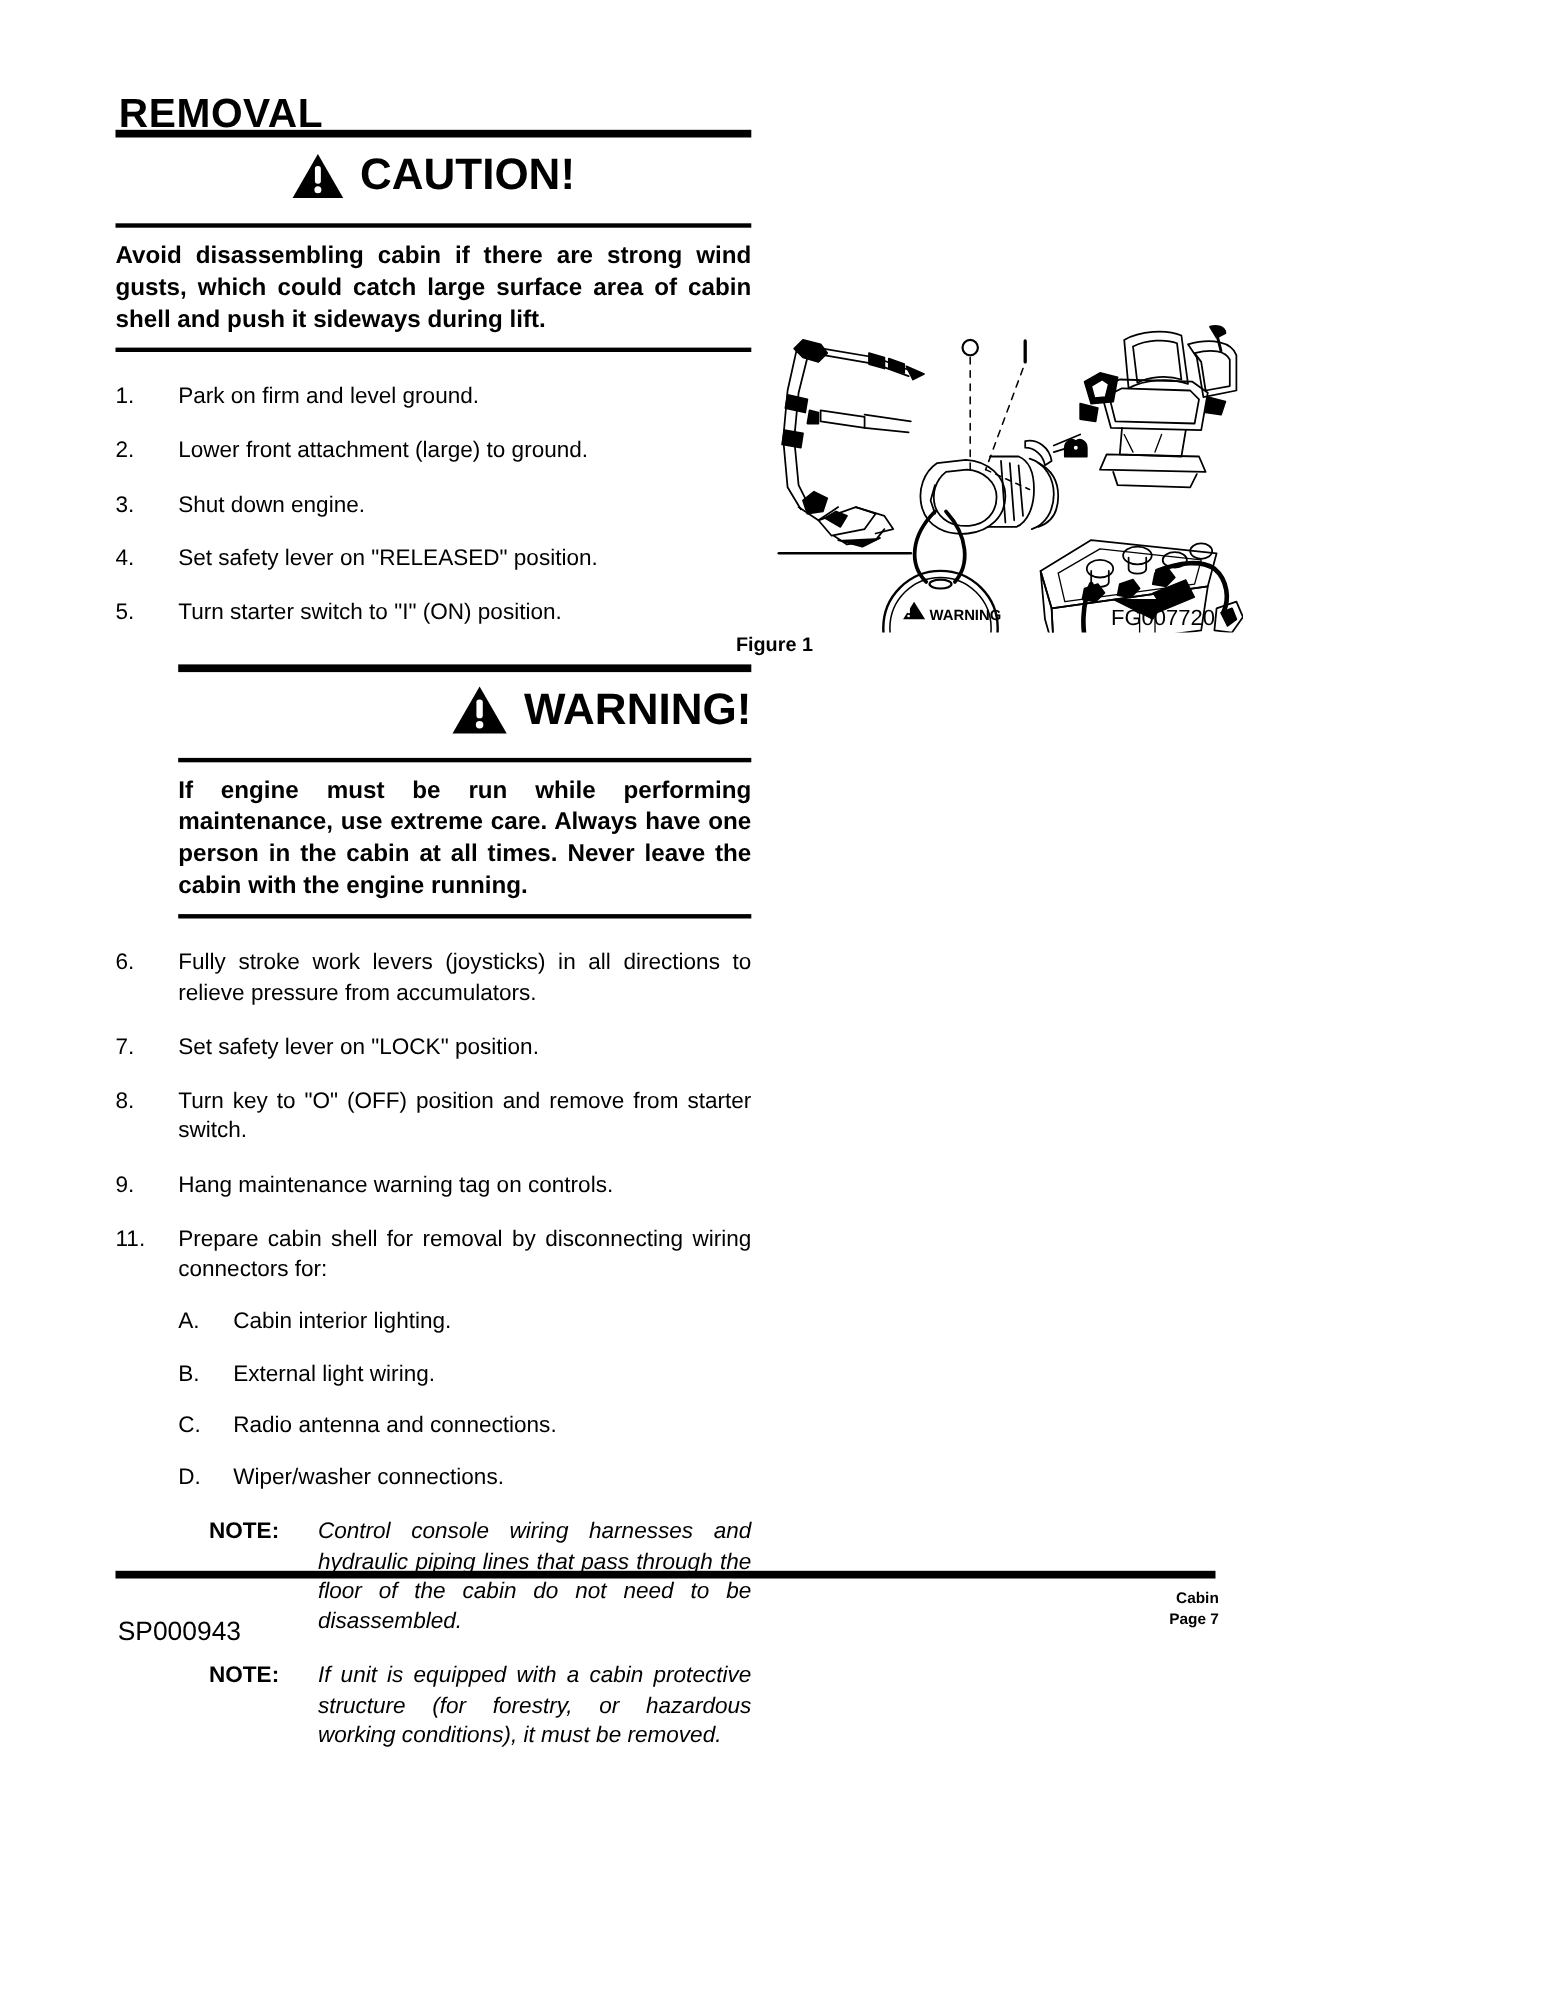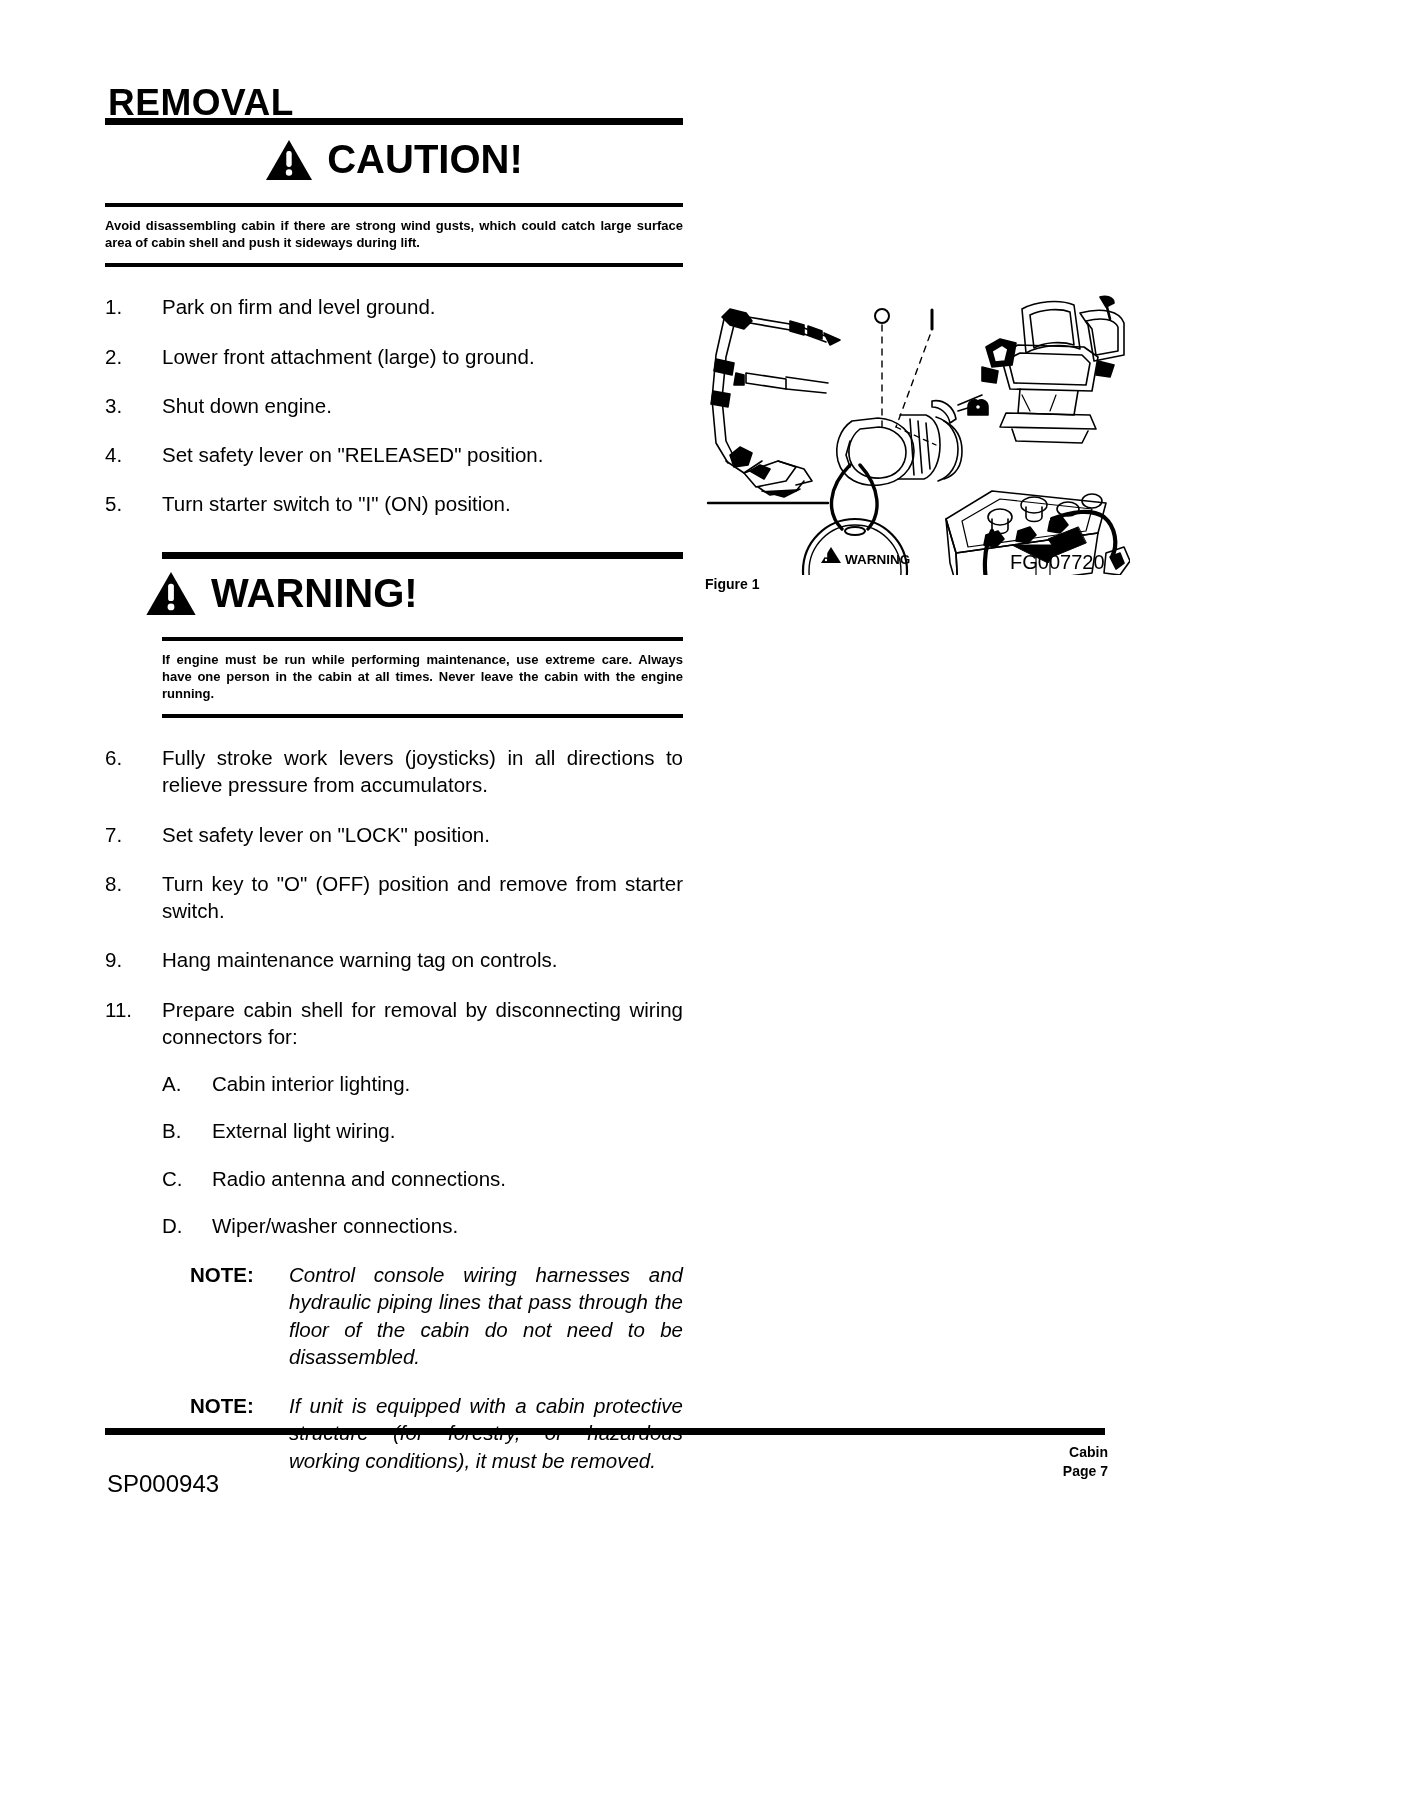--- a/index.html
+++ b/index.html
@@ -58,33 +58,33 @@
     margin-top: 0;
   }
   .alert-head {
     display: flex;
     align-items: center;
     justify-content: center;
     gap: 14px;
     padding: 12px 0 21px 0;
   }
   .alert-head.warning {
-    justify-content: flex-start;
+    justify-content: flex-end;
     padding-left: 40px;
   }
   .tri-icon {
     display: block;
   }
   .alert-word {
     font-size: 40px;
     font-weight: bold;
     letter-spacing: 0px;
   }
   .alert-body {
-    font-size: 13px;
+    font-size: 22px;
     font-weight: bold;
     line-height: 1.32;
     text-align: justify;
     padding: 10px 0 12px 0;
   }
   .alert-body.indent {
     margin-left: 57px;
     width: 521px;
   }
 
@@ -153,23 +153,23 @@
     width: 430px;
   }
   .fig-code {
     position: absolute;
     left: 1010px;
     top: 551px;
     font-size: 20px;
   }
   .fig-caption {
     position: absolute;
-    left: 705px;
+    left: 669px;
     top: 576px;
-    font-size: 14px;
+    font-size: 18px;
     font-weight: bold;
   }
 
   
   .footer-rule {
     position: absolute;
     left: 105px;
     top: 1428px;
     width: 1000px;
     height: 7px;

